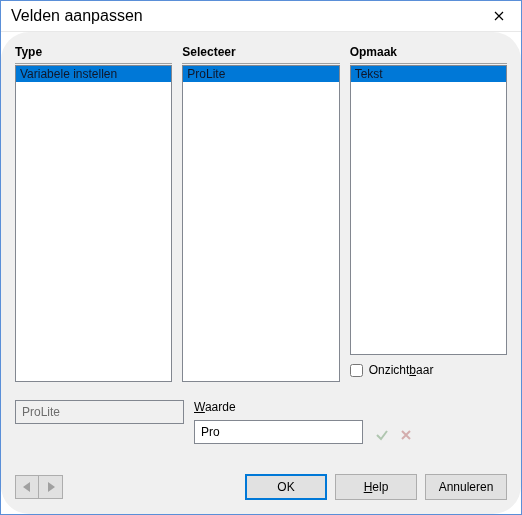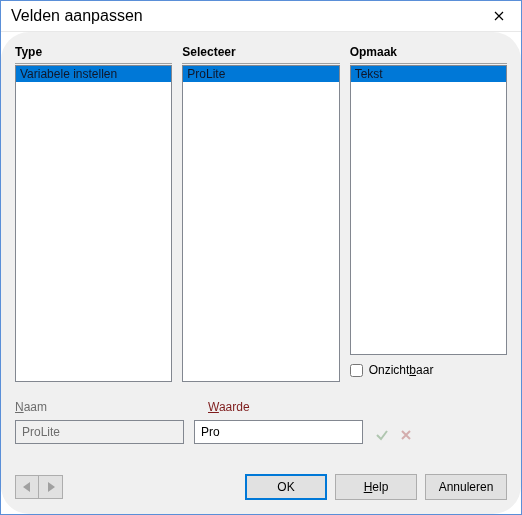--- a/index.html
+++ b/index.html
@@ -66,21 +66,21 @@
     margin-top: 8px;
     display: flex; align-items: center; gap: 6px;
   }
   .check-row input { margin: 0; }
   .fields-row {
     display: flex; gap: 10px; margin-top: 18px;
   }
   .field { flex: 1; display: flex; flex-direction: column; }
   .field.third { flex: 1; display:flex; flex-direction:row; align-items:flex-end; gap:6px; }
   .field-label { color: #6d6d6d; margin-bottom: 6px; }
-  .field-label.hot { color: #7f1d1d; margin-left: 14px; }
+  .field-label.hot { color: #000000; }
   .under { text-decoration: underline; }
   input.text {
     height: 24px;
     border: 1px solid #828790;
     padding: 2px 6px;
     font-family: inherit; font-size: 12px;
     background: #fff;
   }
   input.text:disabled { color: #6d6d6d; background: #f0f0f0; }
   .icon-btn {
@@ -155,23 +155,20 @@
           <span>
             <span>Onzicht</span><span class="under">b</span><span>aar</span>
           </span>
         </label>
       </div>
 
     </div>
 
     <div class="fields-row">
       <div class="field">
-        <span class="field-label">
-          <span class="under">N</span><span>aam</span>
-        </span>
         <input class="text" type="text" disabled="" value="ProLite" style="">
       </div>
       <div class="field">
         <span class="field-label hot">
           <span class="under">W</span><span>aarde</span>
         </span>
         <input class="text" type="text" value="Pro" style="">
       </div>
       <div class="field third">
         <div class="icon-btn" title="apply">

